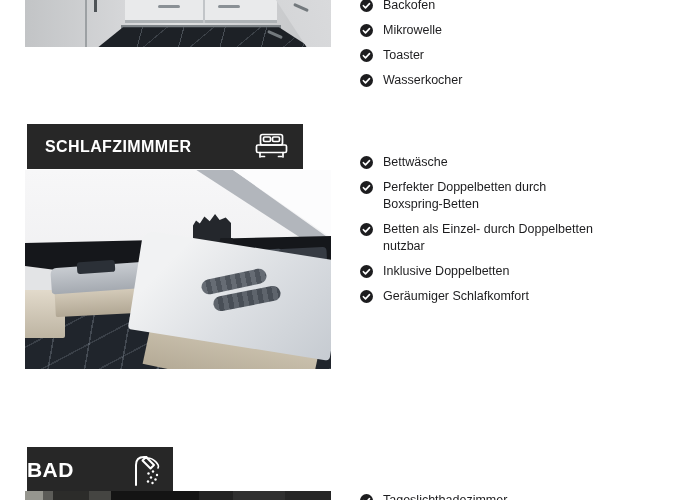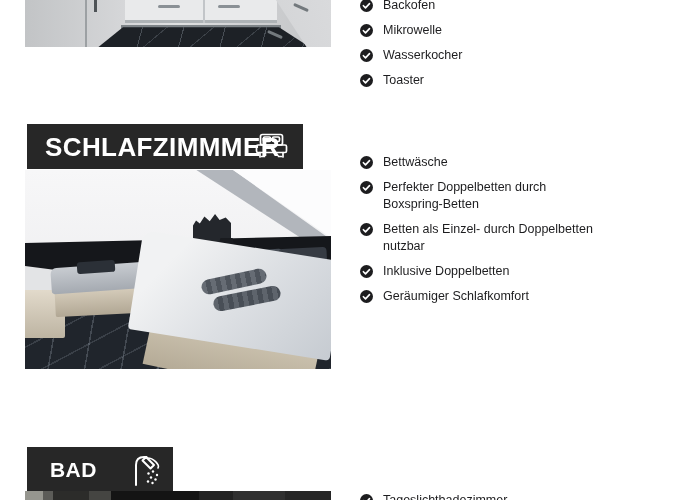--- a/index.html
+++ b/index.html
@@ -77,23 +77,23 @@
   .br-towel2   { left:188px; top:121px; width:68px; height:15px; border-radius:8px; transform:rotate(-11deg);
                  background:repeating-linear-gradient(90deg,#5e646c 0 5px,#484e56 5px 10px); }
 
   .photo-bathroom { top:491px; height:9px;
                  background:linear-gradient(90deg,#96968f 0 6%,#5c5c58 6% 9%,#2c2c2a 9% 21%,#454542 21% 28%,
                             #141414 28% 57%,#222 57% 68%,#303030 68% 85%,#262626 85% 100%); }
 
   
   .banner { position:absolute; height:45px; background:#272727; color:#fff;
             display:flex; align-items:center; }
-  .banner-title { font-weight:bold; font-size:26px; letter-spacing:.4px; line-height:1; }
+  .banner-title { font-weight:bold; font-size:16px; letter-spacing:.4px; line-height:1; }
   .banner-bedroom { left:27px; top:124px; width:276px; padding-left:18px; }
-  .banner-bath    { left:27px; top:447px; width:146px; height:44px; padding-left:23px; }
+  .banner-bath    { left:27px; top:447px; width:146px; height:44px; }
   .banner-bath .banner-title { font-size:21px; }
   .banner-icon { position:absolute; display:block; }
   .banner-bedroom .banner-icon { right:13px; top:9px; }
   .banner-bath .banner-icon { right:11px; top:5px; }
 
   
   .feature-list { position:absolute; left:360px; list-style:none; width:250px; }
   .feature-list li { display:flex; align-items:flex-start; margin-bottom:8px;
                      color:#1d1d1f; font-size:12.5px; line-height:17px; }
   .feature-list .check { flex:0 0 13px; width:13px; height:13px; margin:2px 10px 0 0; }
@@ -136,28 +136,28 @@
           <circle cx="6.5" cy="6.5" r="6.5" fill="#1d1d1f"></circle>
           <path d="M3.4 6.7l2.1 2.2 4-4.3" fill="none" stroke="#fff" stroke-width="1.6" stroke-linecap="round" stroke-linejoin="round"></path>
         </svg>
       <span class="feature-text">Mikrowelle</span>
     </li>
     <li>
       <svg class="check" viewBox="0 0 13 13">
           <circle cx="6.5" cy="6.5" r="6.5" fill="#1d1d1f"></circle>
           <path d="M3.4 6.7l2.1 2.2 4-4.3" fill="none" stroke="#fff" stroke-width="1.6" stroke-linecap="round" stroke-linejoin="round"></path>
         </svg>
+      <span class="feature-text">Toaster</span>
+    </li>
+    <li>
+      <svg class="check" viewBox="0 0 13 13">
+          <circle cx="6.5" cy="6.5" r="6.5" fill="#1d1d1f"></circle>
+          <path d="M3.4 6.7l2.1 2.2 4-4.3" fill="none" stroke="#fff" stroke-width="1.6" stroke-linecap="round" stroke-linejoin="round"></path>
+        </svg>
       <span class="feature-text">Wasserkocher</span>
-    </li>
-    <li>
-      <svg class="check" viewBox="0 0 13 13">
-          <circle cx="6.5" cy="6.5" r="6.5" fill="#1d1d1f"></circle>
-          <path d="M3.4 6.7l2.1 2.2 4-4.3" fill="none" stroke="#fff" stroke-width="1.6" stroke-linecap="round" stroke-linejoin="round"></path>
-        </svg>
-      <span class="feature-text">Toaster</span>
     </li>
   </ul>
 
   <div class="banner banner-bedroom">
     <span class="banner-title">SCHLAFZIMMMER</span>
     <svg class="banner-icon" width="37" height="27" viewBox="0 0 37 27" fill="none" stroke="#fff" stroke-width="1.7" stroke-linejoin="round" stroke-linecap="round">
       <rect x="7.5" y="1.5" width="22" height="10.5" rx="2"></rect>
       <rect x="10.5" y="4" width="7" height="4.5" rx="1.2"></rect>
       <rect x="19.5" y="4" width="7" height="4.5" rx="1.2"></rect>
       <rect x="3.5" y="12" width="30" height="7.5" rx="1.5"></rect>

